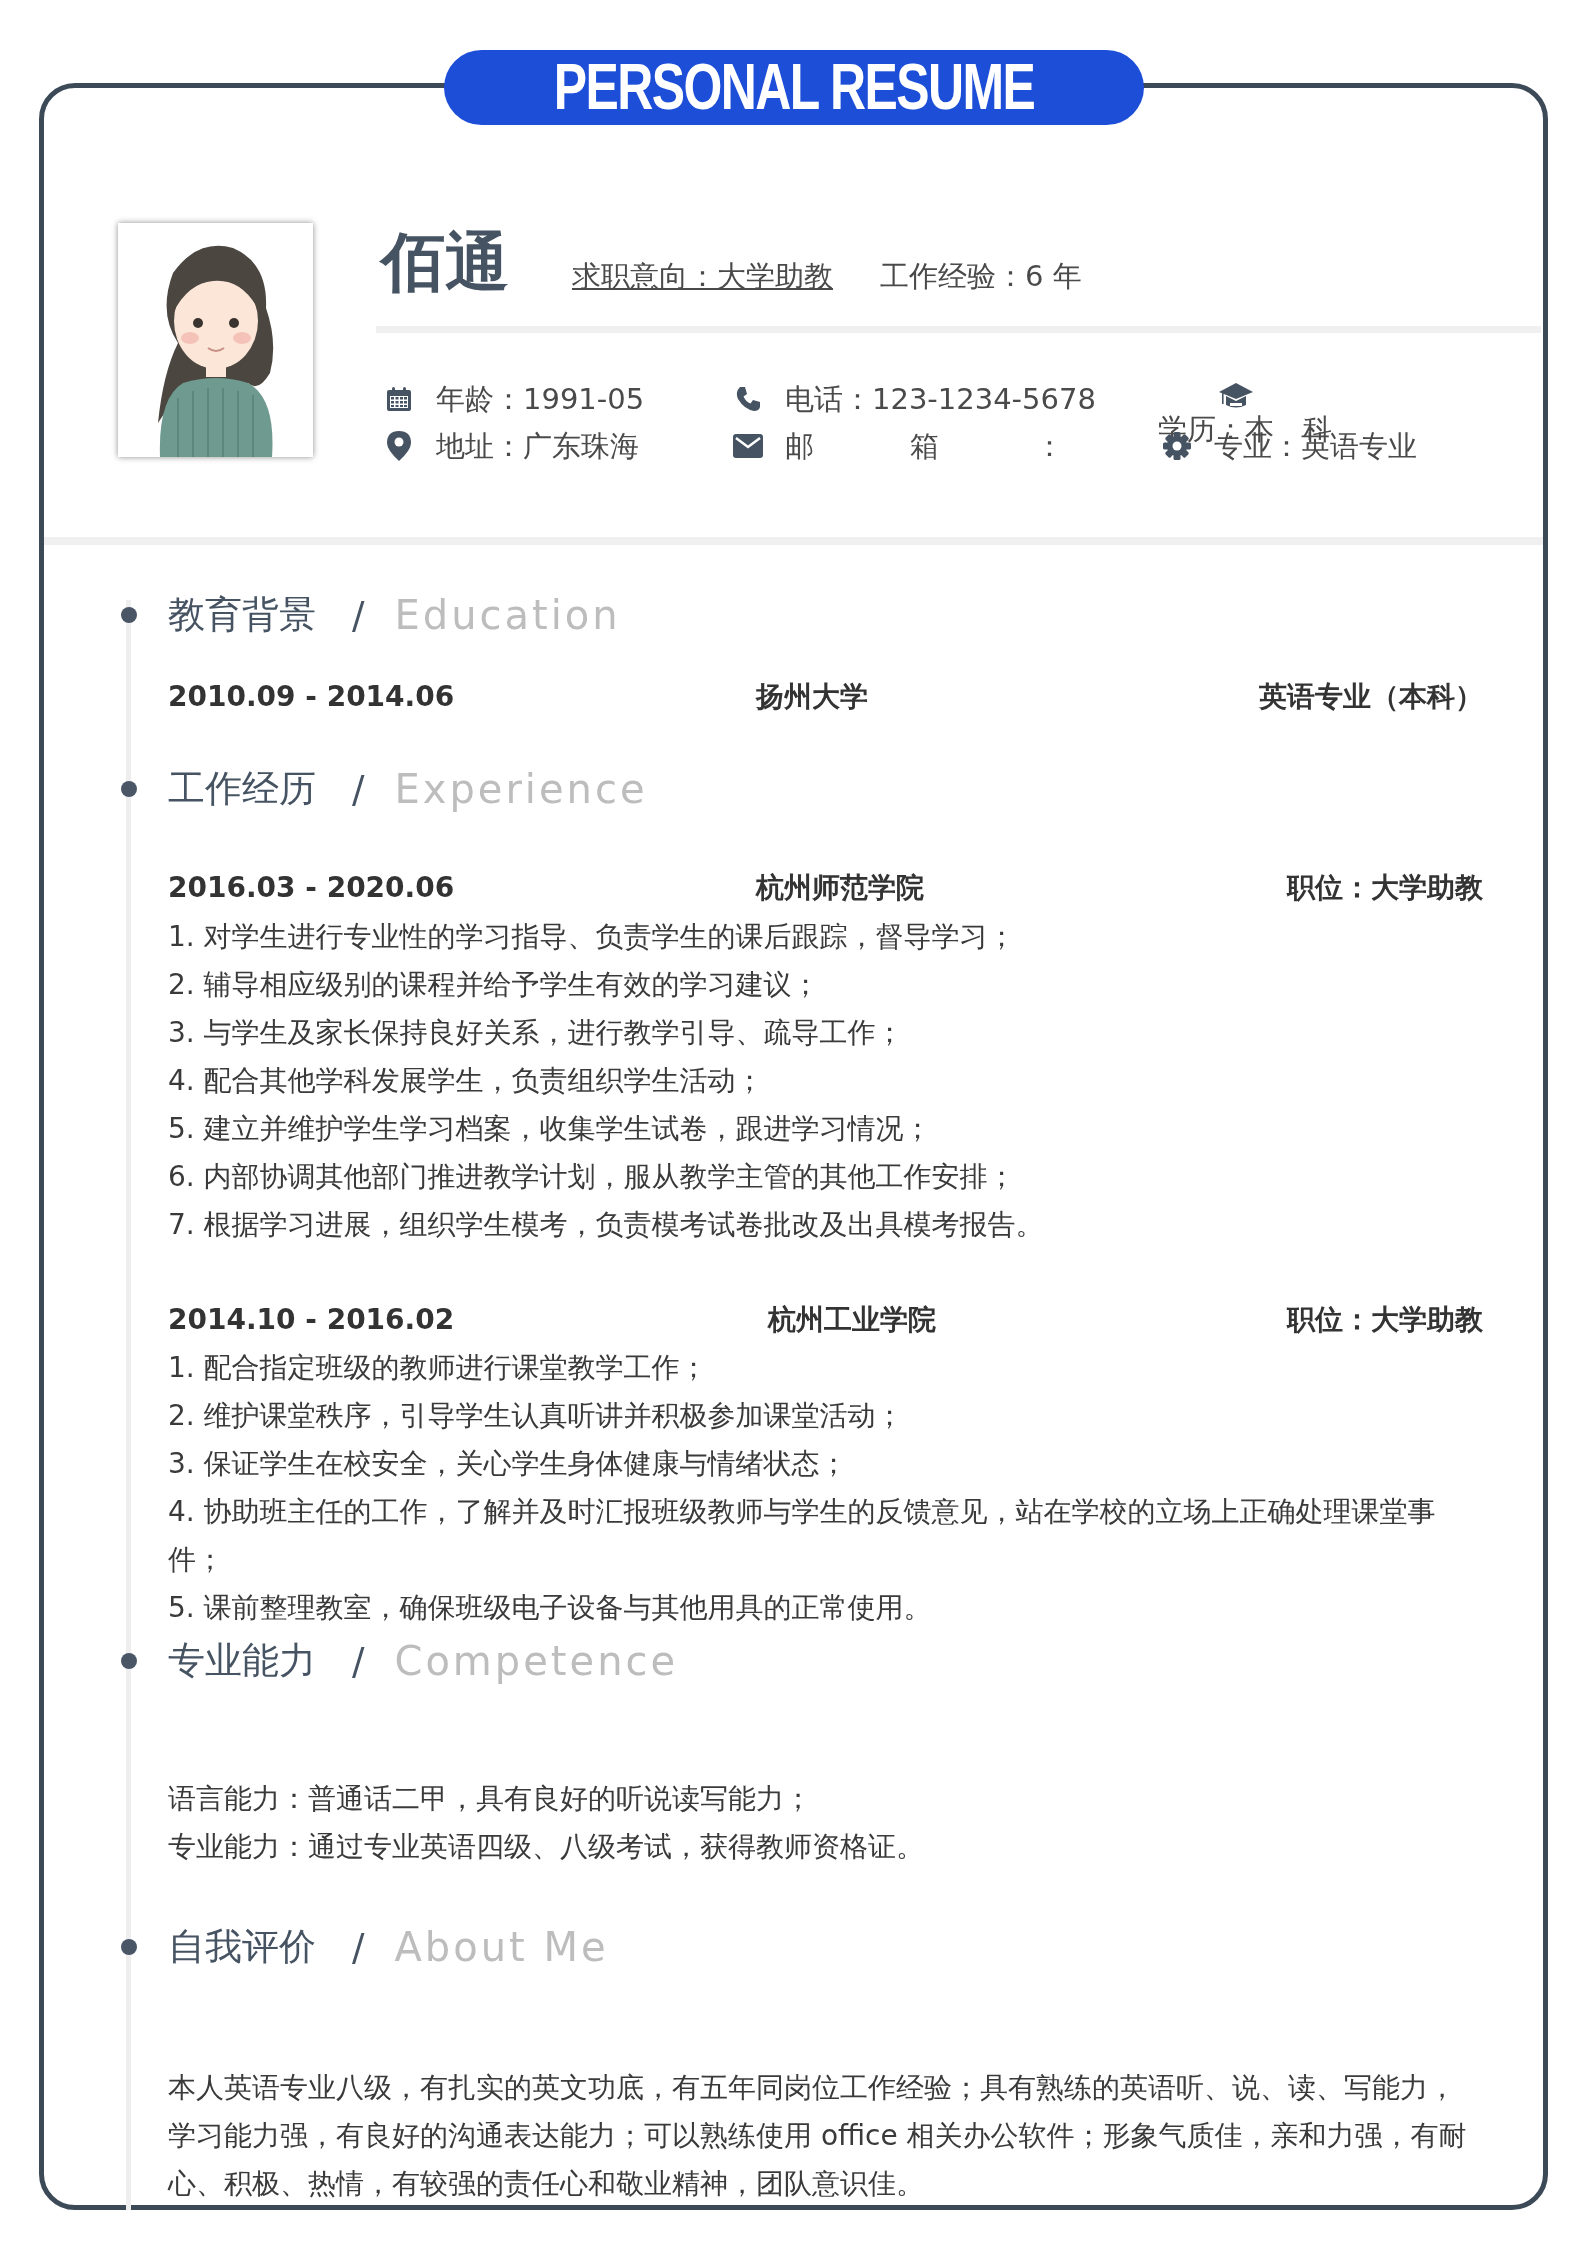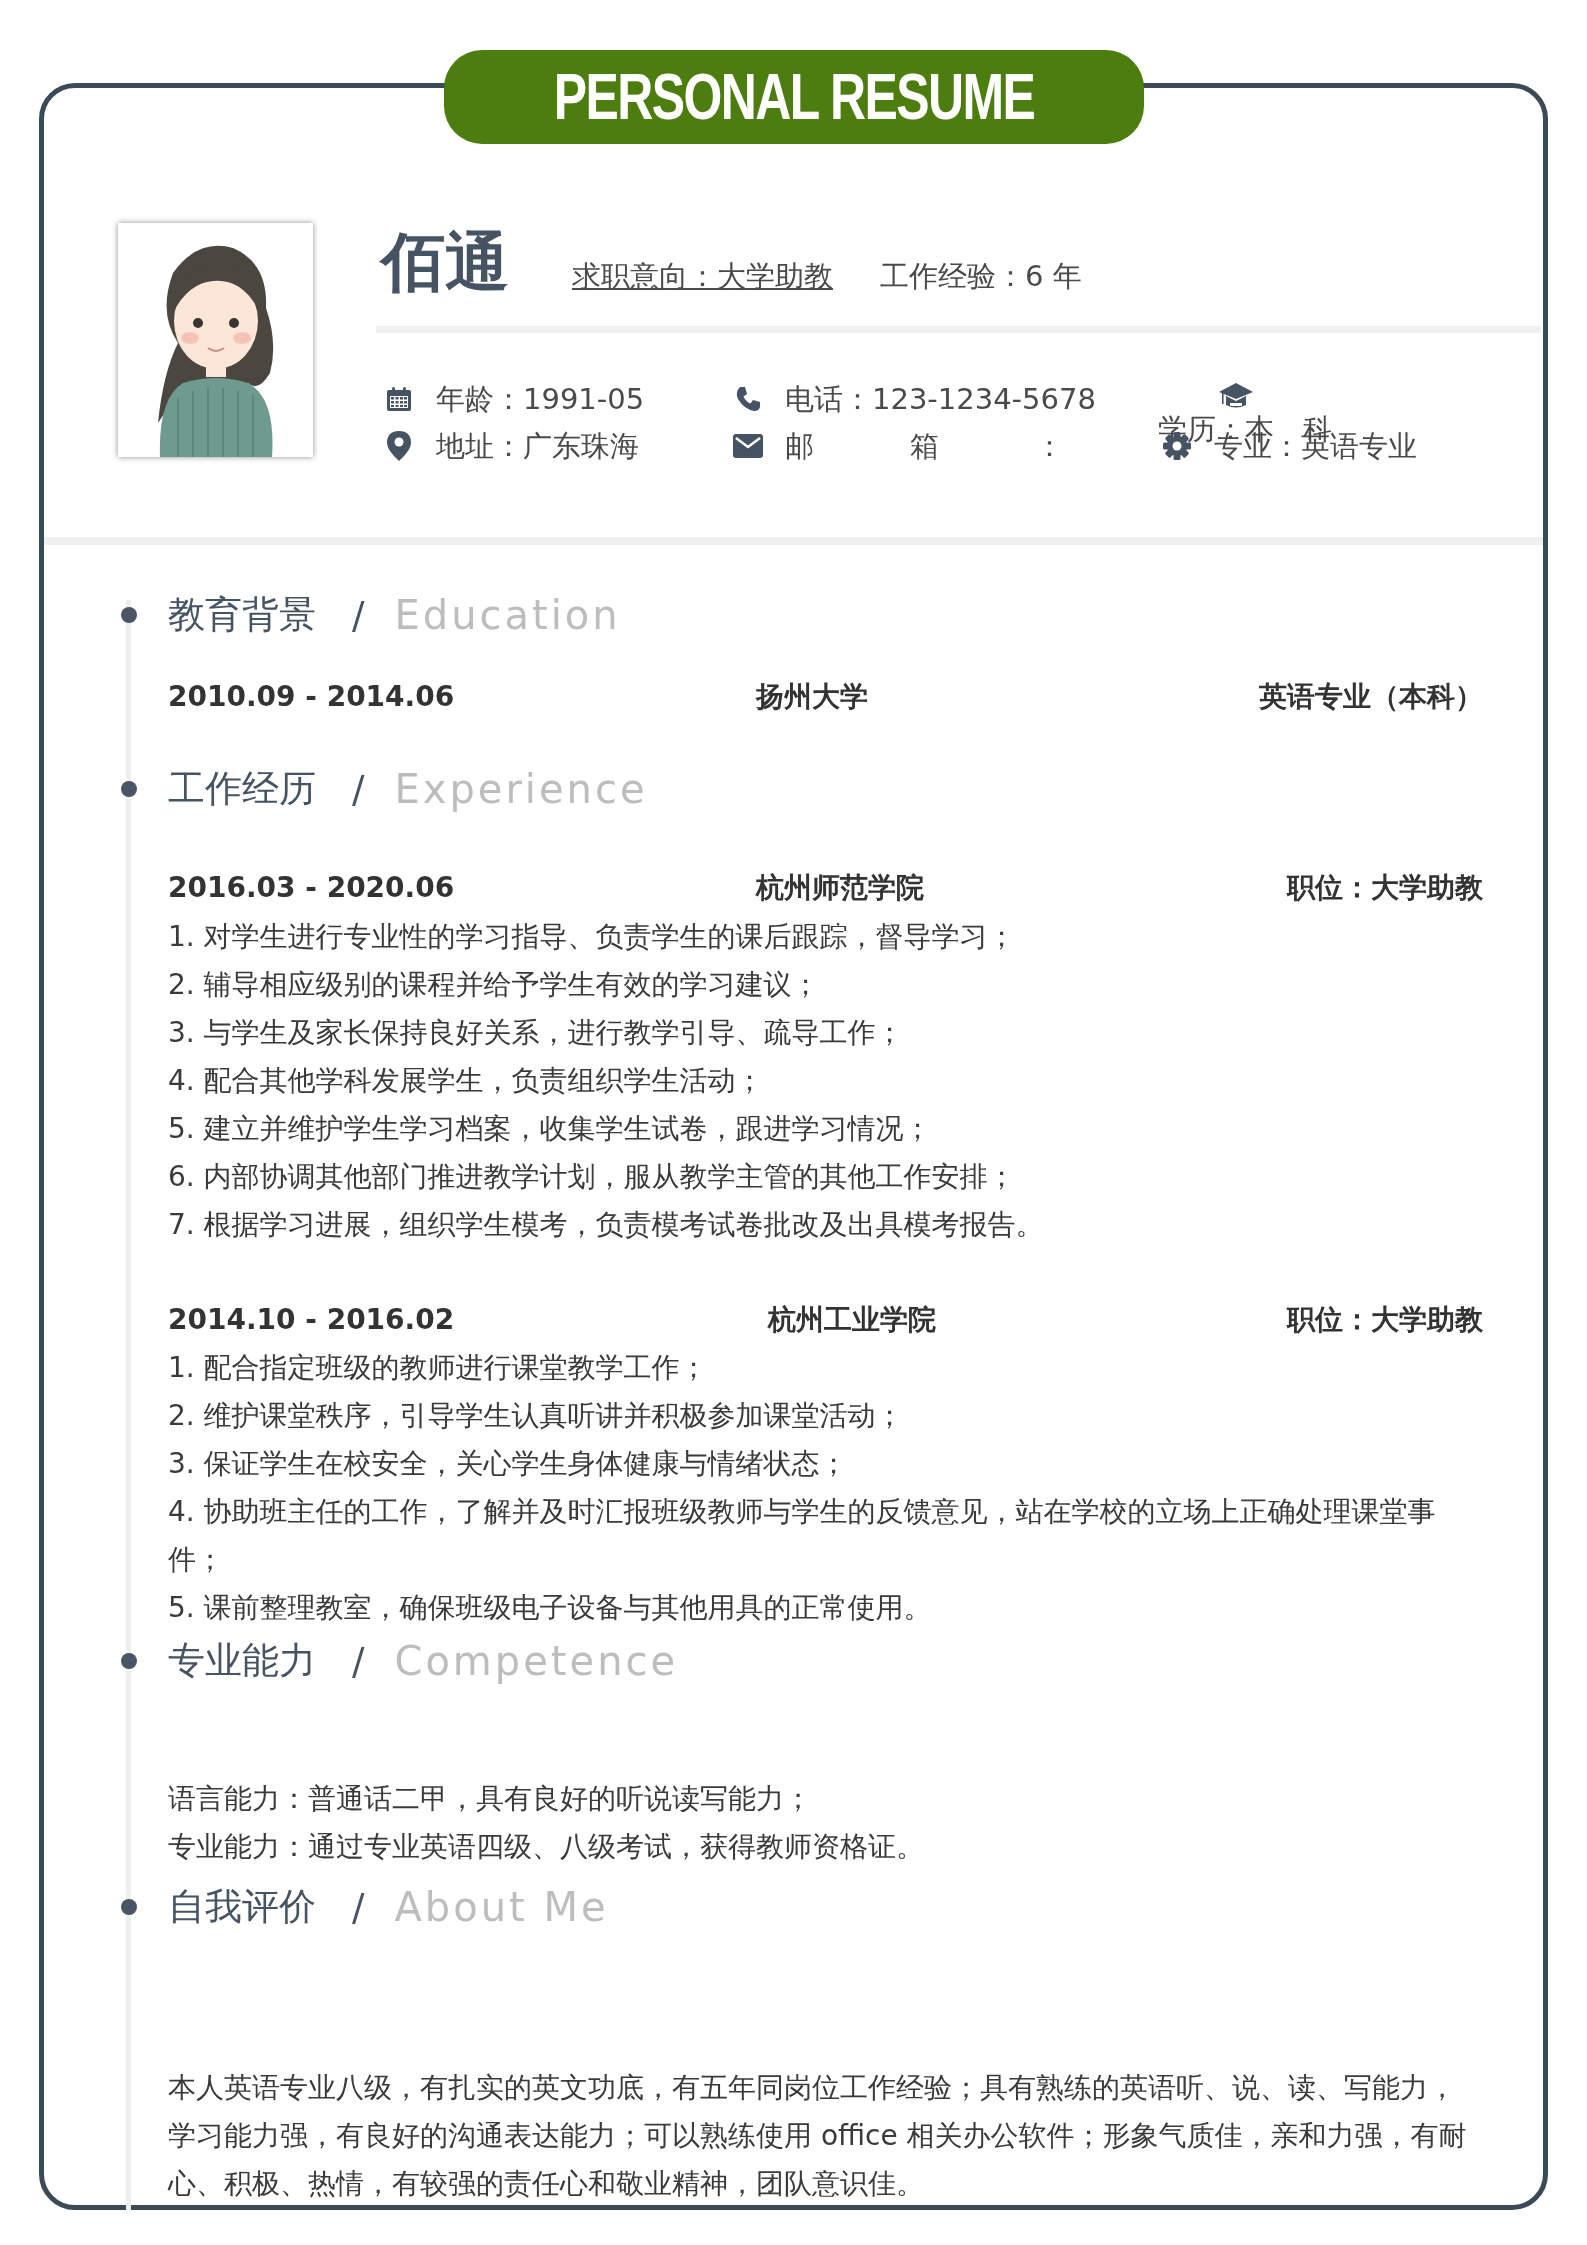--- a/index.html
+++ b/index.html
@@ -1,21 +1,21 @@
 <!DOCTYPE html>
 <html><head>
 <meta charset="utf-8">
 <style>
   html, body { margin:0; padding:0; background:#ffffff; }
   body { width:1587px; height:2245px; position:relative; overflow:hidden;
          font-family:"DejaVu Sans","Liberation Sans",sans-serif; color:#3a3a3a; }
   .frame { position:absolute; left:39px; top:83px; width:1499px; height:2117px;
            border:5px solid #3c4a57; border-radius:36px; box-sizing:content-box; }
-  .title-pill { position:absolute; left:444px; top:50px; width:700px; height:94px;
-                background:#4d7c0f; border-radius:38px; display:flex; align-items:center; justify-content:center; }
+  .title-pill { position:absolute; left:444px; top:50px; width:700px; height:75px;
+                background:#1d4ed8; border-radius:38px; display:flex; justify-content:center; }
   .title-pill span { color:#ffffff; font-family:"Liberation Sans",sans-serif; font-weight:bold;
                      font-size:64px; letter-spacing:-2px; transform:scaleX(0.78); display:inline-block; }
   .photo { position:absolute; left:118px; top:223px; width:195px; height:234px; background:#fff;
            box-shadow:0 0 6px rgba(0,0,0,0.45); overflow:hidden; }
   .name { position:absolute; left:381px; top:222px; font-size:64px; font-weight:bold; color:#465362; line-height:80px; }
   .intent { position:absolute; top:258px; font-size:29px; color:#4a4a4a; line-height:36px; }
   .divider { position:absolute; left:376px; top:326px; width:1165px; height:7px; background:#f0f0f0; }
   .info { position:absolute; font-size:29px; color:#4a4a4a; line-height:36px; display:flex; align-items:center; }
   .info .ic { width:30px; height:30px; display:inline-flex; align-items:center; justify-content:center; margin-right:22px; }
   .info svg { fill:#465362; }
@@ -202,19 +202,19 @@
   <span class="dot"></span>
   <span class="zh">专业能力</span>
   <span class="slash">/</span>
   <span class="en">Competence</span>
 </div>
 <div class="para" style="top:1775px;">
   <div>语言能力：普通话二甲，具有良好的听说读写能力；</div>
   <div>专业能力：通过专业英语四级、八级考试，获得教师资格证。</div>
 </div>
 
-<div class="sec" style="top:1882px;">
+<div class="sec" style="top:1922px;">
   <span class="dot"></span>
   <span class="zh">自我评价</span>
   <span class="slash">/</span>
   <span class="en">About Me</span>
 </div>
 <div class="para" style="top:2064px; white-space:normal;">本人英语专业八级，有扎实的英文功底，有五年同岗位工作经验；具有熟练的英语听、说、读、写能力，学习能力强，有良好的沟通表达能力；可以熟练使用 office 相关办公软件；形象气质佳，亲和力强，有耐心、积极、热情，有较强的责任心和敬业精神，团队意识佳。</div>
 
 </body></html>

